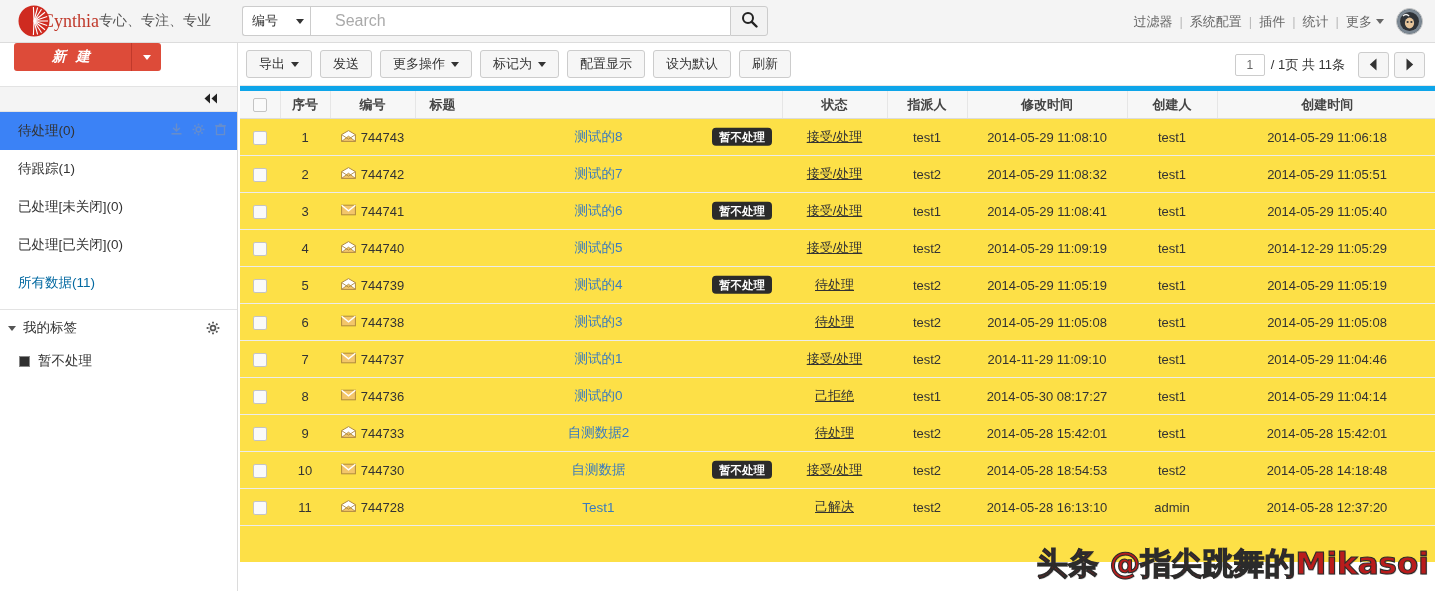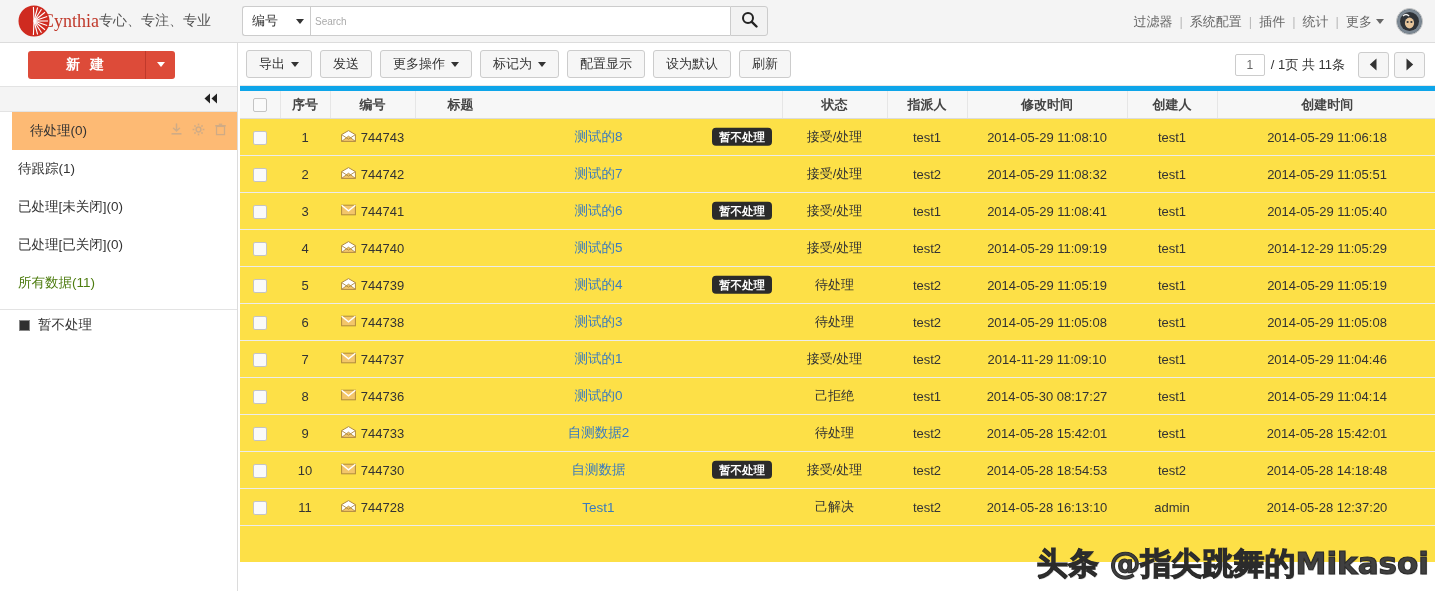--- a/index.html
+++ b/index.html
@@ -40,21 +40,21 @@
     background:#fff; border-radius:3px 0 0 3px;
     display:flex; align-items:center; justify-content:space-between;
     padding:0 6px 0 9px; font-size:13px; color:#333; cursor:pointer;
   }
   .caret-dn {
     width:0;height:0;border-left:4px solid transparent;border-right:4px solid transparent;
     border-top:5px solid #333; display:inline-block;
   }
   .search-input {
     width:420px; height:30px; border:1px solid #ccc; border-right:none;
-    outline:none; padding:0 4px; font-size:10px; color:#6d28d9; background:#fff;
+    outline:none; padding:0 24px; font-size:16px; color:#6d28d9; background:#fff;
   }
   .search-input::placeholder { color:#aaa; }
   .search-btn {
     width:38px; height:30px; border:1px solid #ccc; background:#f2f2f2;
     border-radius:0 3px 3px 0; cursor:pointer;
     display:flex;align-items:center;justify-content:center;
   }
 
   .topright {
     position:absolute; right:12px; top:0; height:43px;
@@ -67,21 +67,21 @@
     width:27px;height:27px;border-radius:50%;margin-left:12px;
     background:#6e7b86; position:relative; overflow:hidden;
     border:1px solid #c9c9c9; cursor:pointer;
   }
 
   
   .leftcol {
     position:absolute; top:43px; left:0; width:238px; height:548px;
     background:#fff; border-right:1px solid #dcdcdc;
   }
-  .newbtn-row { height:43px; display:flex; align-items:center; padding-left:28px; }
+  .newbtn-row { height:43px; display:flex; padding-left:14px;font-style:italic; }
   .newbtn {
     display:flex; align-items:stretch; height:28px; cursor:pointer;
     border-radius:3px; overflow:hidden;
   }
   .newbtn-main {
     background:#dd4b39; color:#fff; font-size:14px; font-weight:bold;
     width:117px; display:flex; align-items:center; justify-content:center;
     letter-spacing:3px;
   }
   .newbtn-arrow {
@@ -95,22 +95,22 @@
     border-bottom:1px solid #e3e3e3;
     display:flex; align-items:center; justify-content:flex-end; padding-right:18px;
   }
   .collapse-icon { cursor:pointer; color:#333; font-size:15px; line-height:1; }
 
   .folderlist { padding-top:0; }
   .folder {
     height:38px; display:flex; align-items:center; padding-left:18px;
     font-size:13.5px; color:#333; cursor:pointer; position:relative;
   }
-  .folder.active-hover { background:#fdba74;margin-left:12px; }
-  .folder.selected { color:#4d7c0f; }
+  .folder.active-hover { background:#3b82f6; }
+  .folder.selected { color:#0369a1; }
   .folder-actions {
     position:absolute; right:10px; top:0; height:38px;
     display:flex; align-items:center; gap:9px;
   }
   .fa-ico { opacity:.45; cursor:pointer; }
 
   .section-div { border-top:1px solid #e3e3e3; margin-top:7px; }
   .mytags {
     height:36px; display:flex; align-items:center; padding-left:8px;
     font-size:13.5px; color:#333; position:relative;
@@ -151,41 +151,41 @@
 
   
   table.grid { width:1197px; border-collapse:collapse; table-layout:fixed; }
   table.grid thead th {
     height:30px; background:#f7f7f7;
     border-top:5px solid #0ea5e9; border-bottom:1px solid #dcdcdc;
     border-right:1px solid #e6e6e6;
     font-size:13px; font-weight:bold; color:#444; text-align:center;
     padding:0;
   }
-  table.grid thead th.c-title { text-align:left; padding-left:32px; }
+  table.grid thead th.c-title { text-align:left; padding-left:14px; }
   table.grid thead th:last-child { border-right:none;margin-left:48px; }
   table.grid tbody td {
     height:37px; border-bottom:1px solid #ececec; font-size:13px; color:#333;
     text-align:center; padding:0; vertical-align:middle;
   }
   td.c-title { text-align:left; padding-left:14px; position:relative; }
   .cellcheck { width:14px;height:14px;border:1px solid #c4c4c4;background:#fafafa;border-radius:2px;display:inline-block;cursor:pointer;vertical-align:middle;}
   .idcell { display:flex; align-items:center; justify-content:center; gap:5px; }
   .titlelink { color:#3a7bbf; text-decoration:none; cursor:pointer; font-size:13.5px; }
   .badge {
     position:absolute; right:10px; top:50%; transform:translateY(-50%);
     background:#2b2b2b; color:#fff; font-size:11.5px; font-weight:bold;
     border-radius:4px; padding:2px 7px; line-height:1.25; white-space:nowrap;
   }
-  .statuscell { font-size:13px; }
+  .statuscell { font-size:13px;text-decoration:underline; }
 
   
   .watermark {
     position:absolute; right:6px; bottom:6px;
-    font-size:31px; font-weight:bold; color:#404040;
+    font-size:31px; font-weight:bold; color:#b91c1c;
     -webkit-text-stroke:1.1px #2b2b2b;
     letter-spacing:0px; white-space:nowrap;
     pointer-events:none; font-family:"DejaVu Sans", sans-serif;
     text-shadow: 1px 1px 0 rgba(0,0,0,.15);
   }
   .bottomfill { position:absolute; left:238px; top:519px; width:1197px; height:72px; background:#fff; }
 </style>
 </head>
 <body>
 
@@ -320,20 +320,39 @@
       <div class="folder">
         <span>已处理[已关闭](0)</span>
       </div>
       <div class="folder selected">
         <span>所有数据(11)</span>
       </div>
     </div>
 
     <div class="section-div"></div>
 
+    <div class="mytags">
+      <span class="tri-dn"></span>
+      <span>我的标签</span>
+      <span class="tags-gear">
+        <svg width="14" height="14" viewBox="0 0 13 13">
+            <circle cx="6.5" cy="6.5" r="2.3" fill="none" stroke="#555" stroke-width="1.6"></circle>
+            <g stroke="#555" stroke-width="1.7">
+              <line x1="6.5" y1="0.6" x2="6.5" y2="2.4"></line>
+              <line x1="6.5" y1="10.6" x2="6.5" y2="12.4"></line>
+              <line x1="0.6" y1="6.5" x2="2.4" y2="6.5"></line>
+              <line x1="10.6" y1="6.5" x2="12.4" y2="6.5"></line>
+              <line x1="2.4" y1="2.4" x2="3.6" y2="3.6"></line>
+              <line x1="9.4" y1="9.4" x2="10.6" y2="10.6"></line>
+              <line x1="10.6" y1="2.4" x2="9.4" y2="3.6"></line>
+              <line x1="3.6" y1="9.4" x2="2.4" y2="10.6"></line>
+            </g>
+          </svg>
+      </span>
+    </div>
 
     <div class="tagitem">
       <span class="tag-sw"></span>
       <span>暂不处理</span>
     </div>
   </div>
 
   <div class="rightcol">
 
     <div class="toolbar">

